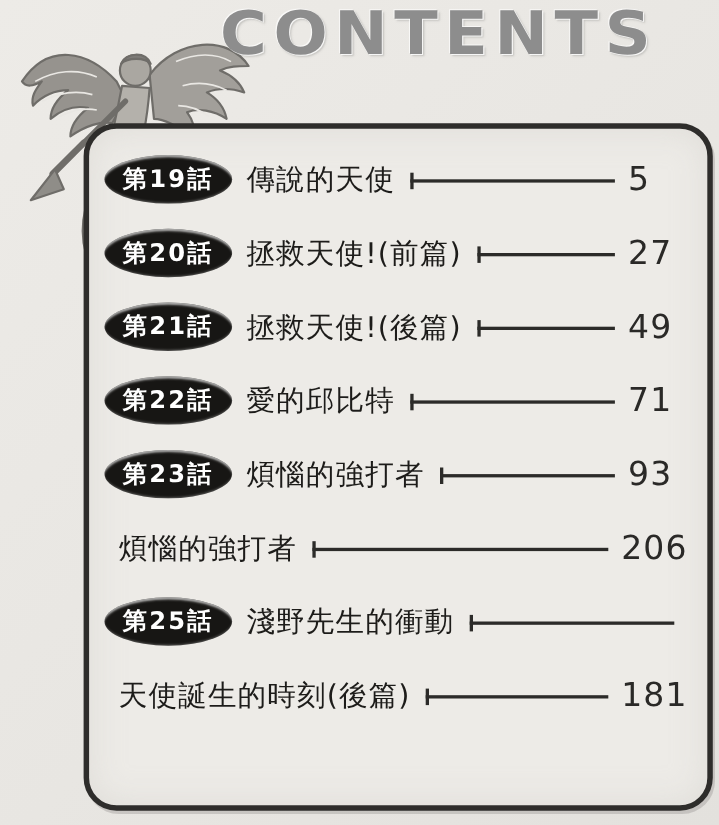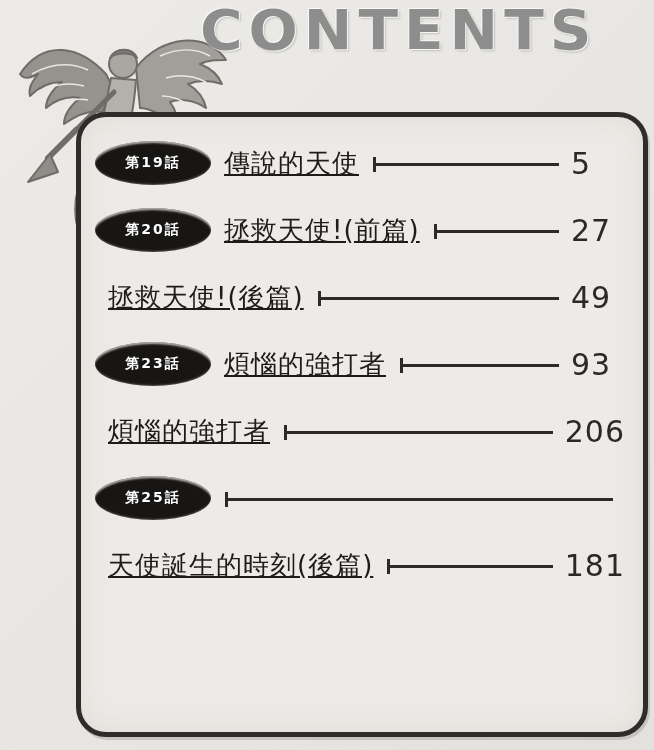--- a/index.html
+++ b/index.html
@@ -23,26 +23,26 @@
     box-sizing:border-box;border:5px solid #2e2d2b;border-radius:30px;
     background:#edebe7;
     box-shadow:2px 3px 0 rgba(60,58,55,.18), inset 0 0 30px rgba(210,207,202,.5);
     padding:24px 18px 0 14px;
   }
   .row{display:flex;align-items:center;height:44px;margin-bottom:23px;}
   .badge{
     flex:0 0 auto;width:116px;height:44px;
     background:#171614;border-radius:50%;
     color:#fff;display:flex;align-items:center;justify-content:center;
-    font-size:14px;font-weight:bold;letter-spacing:2px;white-space:nowrap;
+    font-size:22px;font-weight:bold;letter-spacing:2px;white-space:nowrap;
     box-shadow:inset 0 3px 2px -1px rgba(255,255,255,.65), inset 0 -2px 2px -1px rgba(255,255,255,.25);
   }
   .chapter-title{
     margin-left:13px;font-size:26px;color:#1d1c1a;
-    letter-spacing:1px;white-space:nowrap;font-weight:500;text-decoration:underline;
+    letter-spacing:1px;white-space:nowrap;font-weight:500;
   }
   .leader{
     flex:1 1 auto;height:0;border-top:3px solid #2c2b29;
     margin:2px 12px 0 14px;position:relative;min-width:20px;
   }
   .leader::before{
     content:"";position:absolute;left:0;top:-9px;width:3px;height:15px;background:#2c2b29;
   }
   .pagenum{
     flex:0 0 54px;font-size:30px;color:#2a2927;font-weight:500;
@@ -88,41 +88,49 @@
   </div>
 
   <div class="row">
     <span class="badge">第20話</span>
     <span class="chapter-title">拯救天使!(前篇)</span>
     <span class="leader"></span>
     <span class="pagenum">27</span>
   </div>
 
   <div class="row">
+    <span class="badge">第21話</span>
     <span class="chapter-title">拯救天使!(後篇)</span>
     <span class="leader"></span>
     <span class="pagenum">49</span>
   </div>
 
+  <div class="row">
+    <span class="badge">第22話</span>
+    <span class="chapter-title">愛的邱比特</span>
+    <span class="leader"></span>
+    <span class="pagenum">71</span>
+  </div>
 
   <div class="row">
     <span class="badge">第23話</span>
     <span class="chapter-title">煩惱的強打者</span>
     <span class="leader"></span>
     <span class="pagenum">93</span>
   </div>
 
   <div class="row">
     <span class="chapter-title">煩惱的強打者</span>
     <span class="leader"></span>
     <span class="pagenum">206</span>
   </div>
 
   <div class="row">
     <span class="badge">第25話</span>
+    <span class="chapter-title">淺野先生的衝動</span>
     <span class="leader"></span>
   </div>
 
 
   <div class="row">
     <span class="chapter-title">天使誕生的時刻(後篇)</span>
     <span class="leader"></span>
     <span class="pagenum">181</span>
   </div>
 </div>

